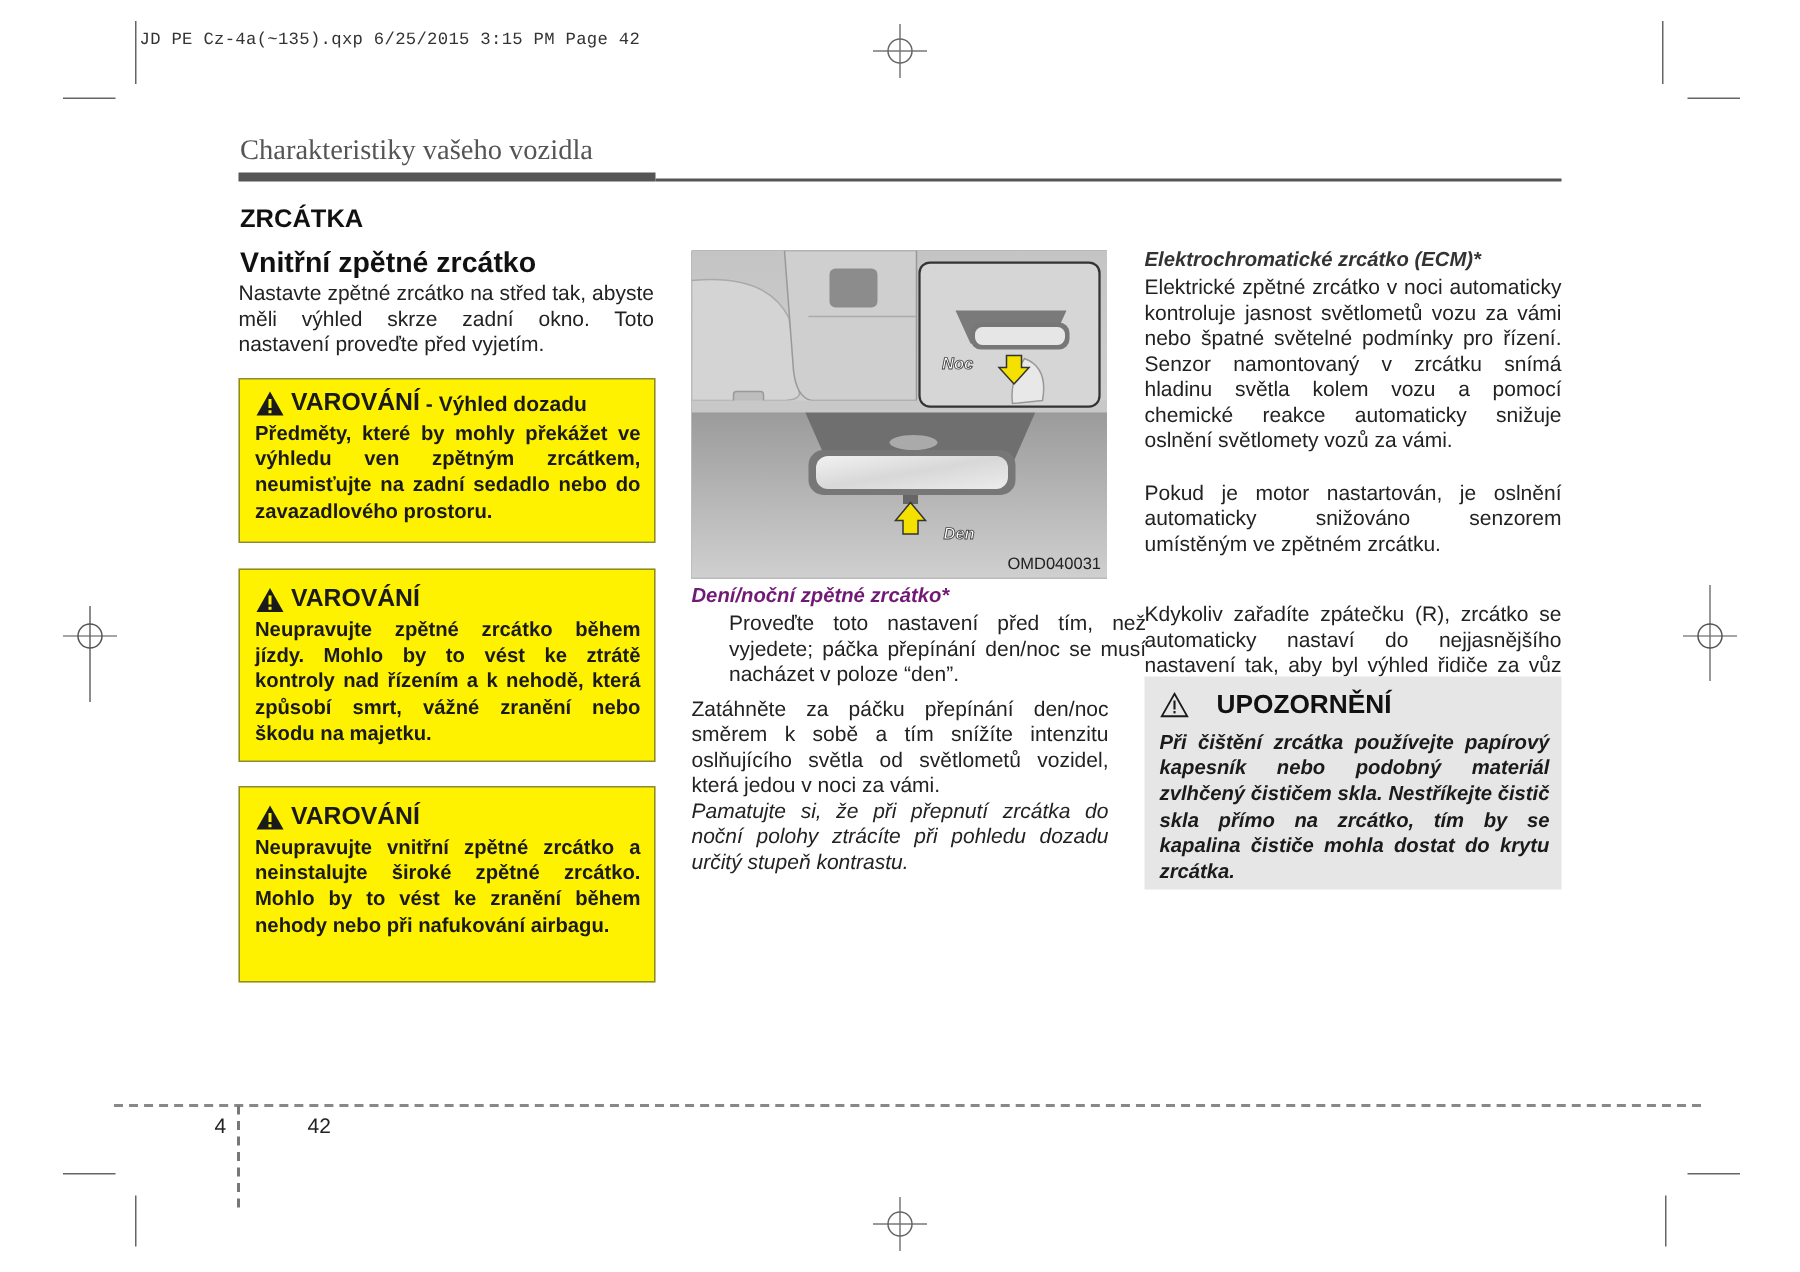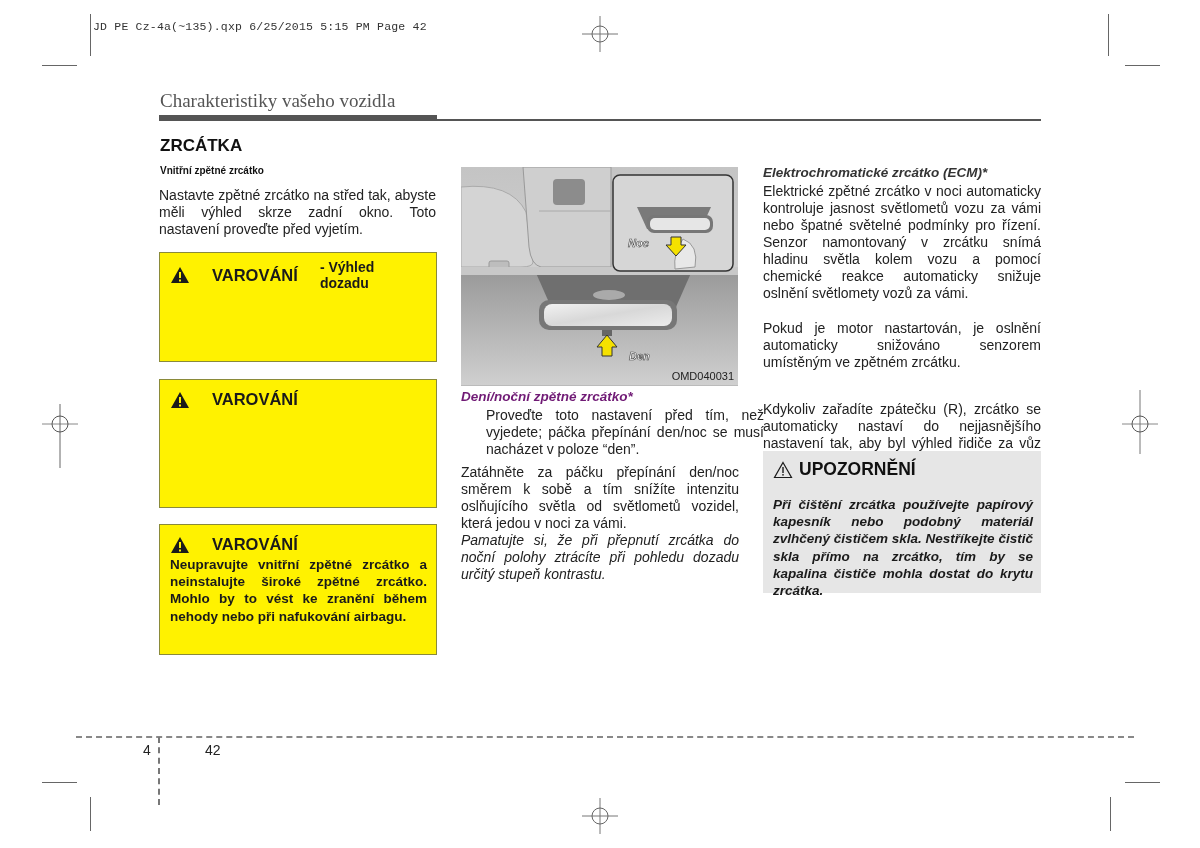--- a/index.html
+++ b/index.html
@@ -9,57 +9,57 @@
   .slug { position: absolute; left: 93px; top: 20px; font-family: "Liberation Mono", monospace; font-size: 11.5px; color: #333; letter-spacing: 0.2px; }
   .crop-v { position: absolute; width: 1px; background: #666; }
   .crop-h { position: absolute; height: 1px; background: #666; }
   .reg { position: absolute; width: 36px; height: 36px; }
 
   .section-title { position: absolute; left: 160px; top: 90px; font-family: "Liberation Serif", serif; font-size: 19px; color: #555; text-align: center; }
   .rule-thick { position: absolute; left: 159px; top: 115px; width: 278px; height: 6px; background: #555; }
   .rule-thin { position: absolute; left: 437px; top: 119px; width: 604px; height: 2px; background: #555; }
 
   .h1 { position: absolute; left: 160px; top: 136px; font-size: 17px; font-weight: bold; color: #111; }
-  .h2 { position: absolute; left: 160px; top: 165px; font-size: 10px; font-weight: bold; color: #111; }
+  .h2 { position: absolute; left: 160px; top: 165px; font-size: 19px; font-weight: bold; color: #111; }
   .para { font-size: 14px; line-height: 17px; color: #222; text-align: justify; }
 
   .col1-para { position: absolute; left: 159px; top: 187px; width: 277px; }
 
   .warn { position: absolute; left: 159px; width: 278px; background: #fff200; border: 1px solid #8a8a3a; padding: 6px 9px 8px 10px; }
-  .warn-title { font-size: 16.5px; font-weight: bold; color: #1a1a1a; display: flex; align-items: center; gap: 22px; margin-bottom: 2px; }
+  .warn-title { font-size: 16.5px; font-weight: bold; color: #1a1a1a; display: flex; align-items: center; gap: 4px; margin-bottom: 2px; }
   .warn-title .sub { font-size: 14px; }
   .warn-body { font-size: 13.5px; line-height: 17.2px; font-weight: bold; color: #1a1a1a; text-align: justify; }
   .tri { width: 20px; height: 18px; flex: none; }
 
   .figure { position: absolute; left: 461px; top: 167px; width: 277px; height: 219px; background: #737373; overflow: hidden; border-bottom: 1px solid #bbb; }
   .fig-caption-code { position: absolute; right: 4px; bottom: 3px; font-size: 11px; color: #222; }
 
   .col2-heading { position: absolute; left: 461px; top: 389px; font-size: 13.5px; font-style: italic; font-weight: bold; color: #701a75; }
   .col2-p1 { position: absolute; left: 486px; top: 407px; width: 278px; }
   .col2-p2 { position: absolute; left: 461px; top: 464px; width: 278px; }
   .col2-p3 { position: absolute; left: 461px; top: 532px; width: 278px; font-style: italic; }
 
   .col3-heading { position: absolute; left: 763px; top: 165px; font-size: 13.5px; font-style: italic; font-weight: bold; color: #333; }
   .col3-p1 { position: absolute; left: 763px; top: 183px; width: 278px; }
   .col3-p2 { position: absolute; left: 763px; top: 320px; width: 278px; }
   .col3-p3 { position: absolute; left: 763px; top: 373px; width: 278px; margin-top: 28px; }
 
   .caution { position: absolute; left: 763px; top: 451px; width: 278px; height: 142px; background: #e6e6e6; padding: 8px 8px 6px 10px; }
-  .caution-title { font-size: 17.5px; font-weight: bold; color: #111; display: flex; align-items: center; gap: 6px; margin-bottom: 16px; }
+  .caution-title { font-size: 17.5px; font-weight: bold; color: #111; display: flex; align-items: center; gap: 18px; margin-bottom: 6px; }
   .caution-body { font-size: 13.5px; line-height: 17.2px; font-weight: bold; font-style: italic; color: #1a1a1a; text-align: justify; }
 
   .dash-h { position: absolute; left: 76px; top: 736px; width: 1058px; border-top: 2px dashed #888; }
   .dash-v { position: absolute; left: 158px; top: 737px; height: 68px; border-left: 2px dashed #777; }
   .pg-ch { position: absolute; left: 143px; top: 742px; font-size: 14px; color: #222; }
   .pg-num { position: absolute; left: 164px; top: 742px; font-size: 14px; color: #222; margin-left: 41px; }
 </style>
 </head>
 <body>
 
-<div class="slug">JD PE Cz-4a(~135).qxp  6/25/2015  5:15 PM  Page 42</div>
+<div class="slug">JD PE Cz-4a(~135).qxp  6/25/2015  3:15 PM  Page 42</div>
 <div class="crop-v" style="left:90px; top:14px; height:42px;"></div>
 <div class="crop-h" style="left:42px; top:65px; width:35px;"></div>
 <div class="crop-v" style="left:1108px; top:14px; height:42px;"></div>
 <div class="crop-h" style="left:1125px; top:65px; width:35px;"></div>
 <div class="crop-h" style="left:42px; top:782px; width:35px;"></div>
 <div class="crop-v" style="left:90px; top:797px; height:34px;"></div>
 <div class="crop-h" style="left:1125px; top:782px; width:35px;"></div>
 <div class="crop-v" style="left:1110px; top:797px; height:34px;"></div>
 
 <svg class="reg" style="left:582px; top:16px;" viewBox="0 0 36 36">
@@ -94,31 +94,33 @@
 <div class="warn" style="top:252px; height:110px;">
   <div class="warn-title">
     <svg class="tri" viewBox="0 0 20 18">
         <polygon points="10,1 19,17 1,17" fill="#1a1a1a"></polygon>
         <rect x="9" y="6" width="2" height="6" fill="#fff200"></rect>
         <rect x="9" y="13.5" width="2" height="2" fill="#fff200"></rect>
       </svg>
     <span>VAROVÁNÍ</span>
       <span class="sub"> - Výhled dozadu</span>
   </div>
+  <div class="warn-body">Předměty, které by mohly překážet ve výhledu ven zpětným zrcátkem, neumisťujte na zadní sedadlo nebo do zavazadlového prostoru.</div>
 </div>
 
 <div class="warn" style="top:379px; height:129px;">
   <div class="warn-title" style="margin-top:4px;">
     <svg class="tri" viewBox="0 0 20 18">
         <polygon points="10,1 19,17 1,17" fill="#1a1a1a"></polygon>
         <rect x="9" y="6" width="2" height="6" fill="#fff200"></rect>
         <rect x="9" y="13.5" width="2" height="2" fill="#fff200"></rect>
       </svg>
     <span>VAROVÁNÍ</span>
   </div>
+  <div class="warn-body">Neupravujte zpětné zrcátko během jízdy. Mohlo by to vést ke ztrátě kontroly nad řízením a k nehodě, která způsobí smrt, vážné zranění nebo škodu na majetku.</div>
 </div>
 
 <div class="warn" style="top:524px; height:131px;">
   <div class="warn-title" style="margin-top:4px;">
     <svg class="tri" viewBox="0 0 20 18">
         <polygon points="10,1 19,17 1,17" fill="#1a1a1a"></polygon>
         <rect x="9" y="6" width="2" height="6" fill="#fff200"></rect>
         <rect x="9" y="13.5" width="2" height="2" fill="#fff200"></rect>
       </svg>
     <span>VAROVÁNÍ</span>

